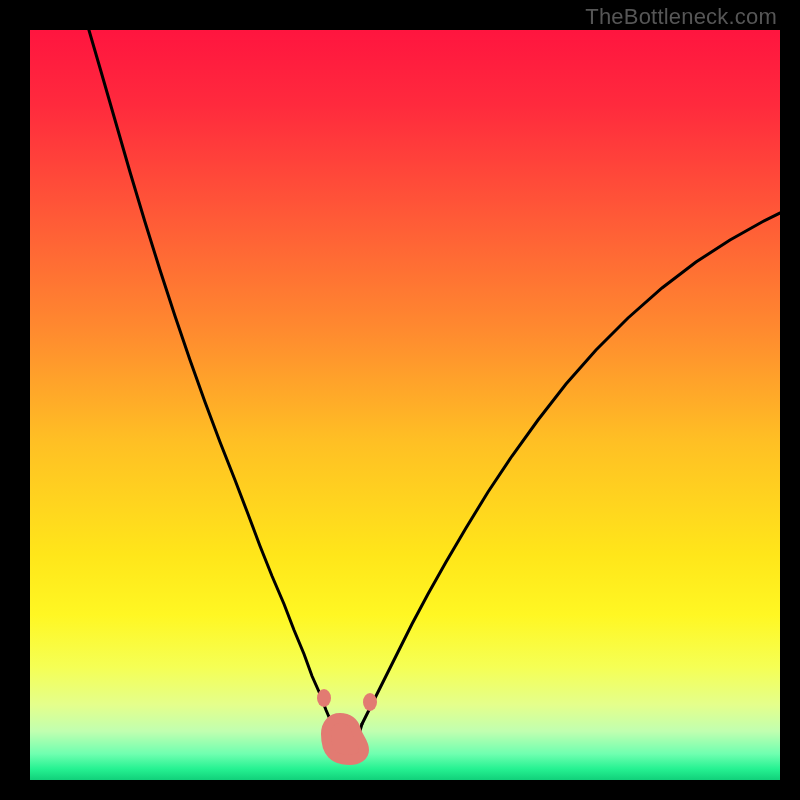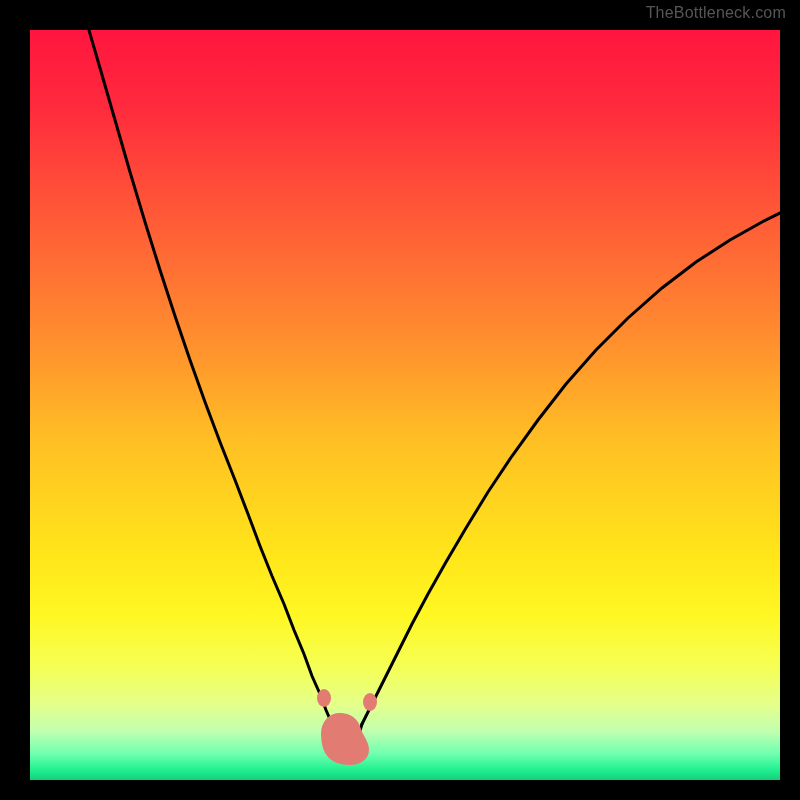--- a/index.html
+++ b/index.html
@@ -12,23 +12,23 @@
   }
   .outer {
     width: 800px;
     height: 800px;
     background: #000;
     position: relative;
   }
   .watermark {
     position: absolute;
     top: 4px;
-    right: 14px;
+    right: 23px;
     font-family: Arial, Helvetica, sans-serif;
-    font-size: 16px;
+    font-size: 22px;
     font-weight: 500;
     color: #565656;
     letter-spacing: 0.2px;
   }
   .plot-area {
     position: absolute;
     left: 30px;
     top: 30px;
     width: 750px;
     height: 750px;

